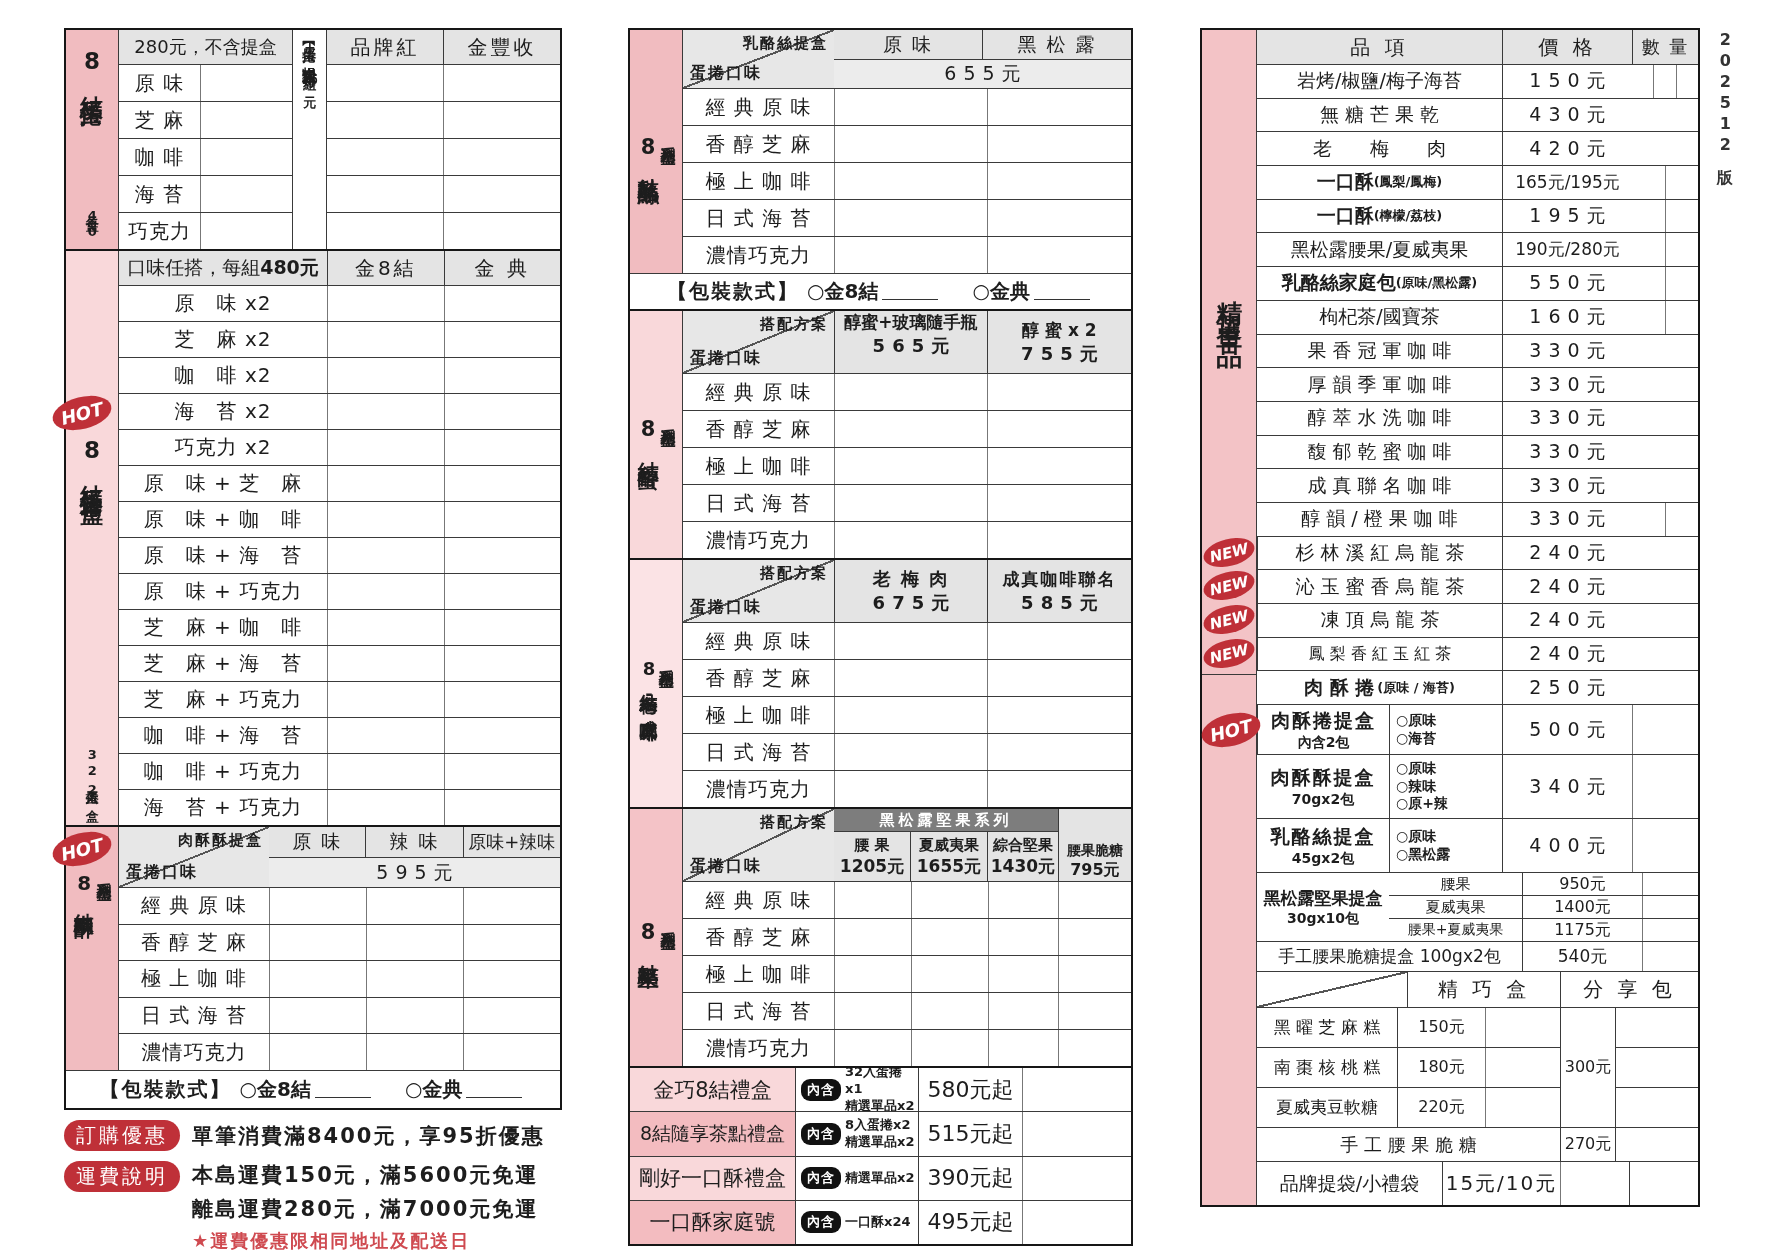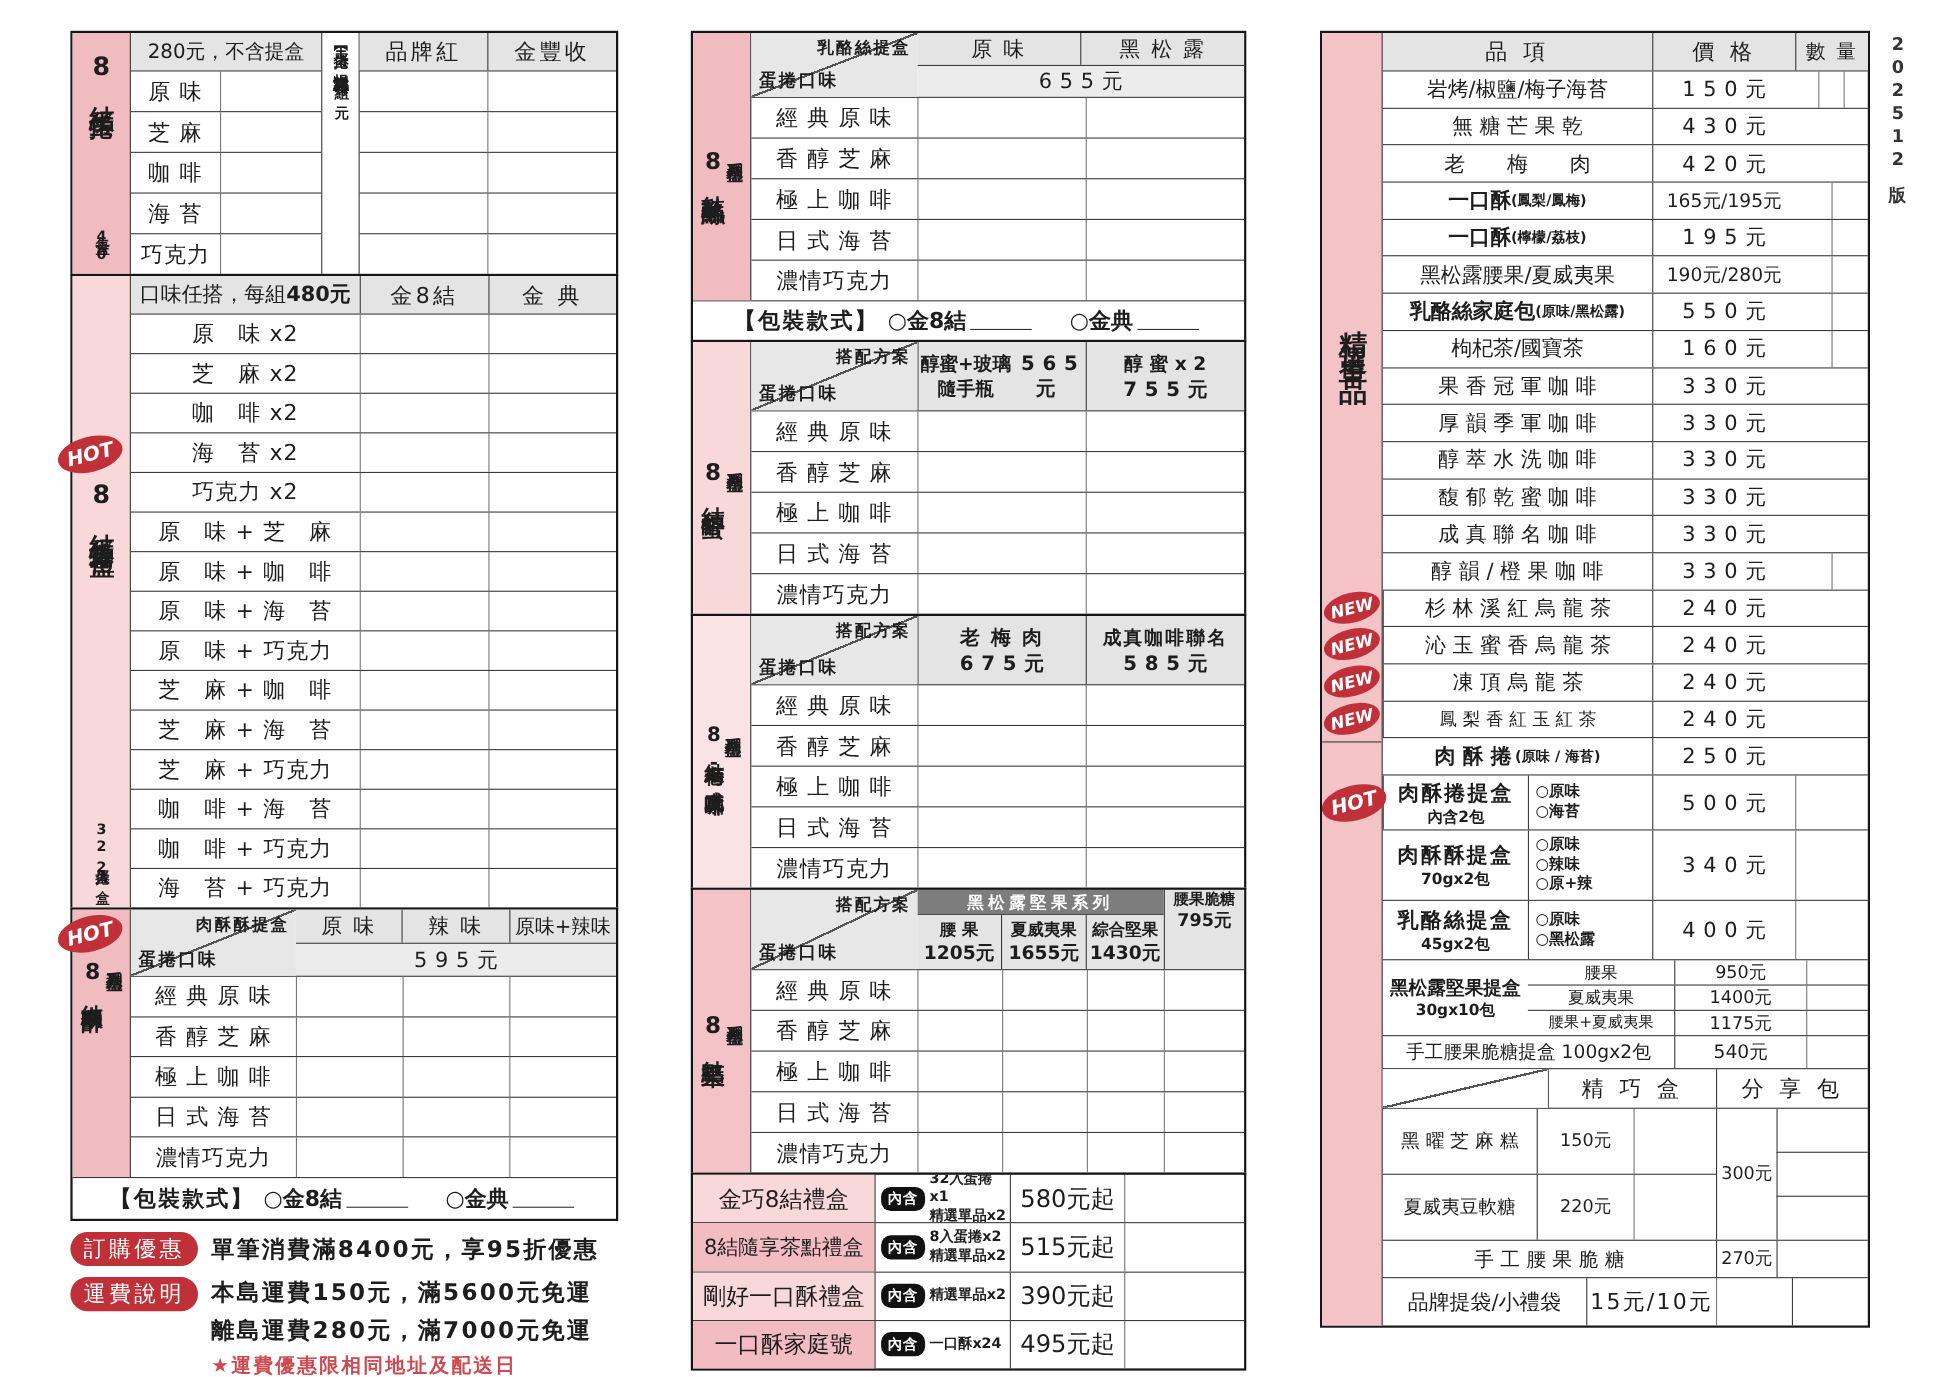--- a/index.html
+++ b/index.html
@@ -349,21 +349,21 @@
       <b class="vt" style="font-weight:bold;font-size:21px;letter-spacing:3px">8結醇蜜</b>
       <b class="vt snote" style="font-size:15px">系列禮盒</b>
     </div>
   </div>
   <div class="colm" style="flex:1">
     <div class="row" style="height:62px">
       <div class="c diag" style="width:151px">
         <b class="dt">搭配方案</b>
         <b class="db">蛋捲口味</b>
       </div>
-      <div class="c gray colm" style="flex:1.06;flex-direction:row;justify-content:flex-start">
+      <div class="c gray colm" style="flex:1.06;flex-direction:column;justify-content:flex-start">
         <b style="font-size:17px">醇蜜+玻璃隨手瓶</b>
         <b class="psp" style="font-size:18px">565元</b>
       </div>
       <div class="c gray colm" style="flex:1;flex-direction:column;justify-content:center">
         <b style="font-size:17px">醇 蜜 x 2</b>
         <b class="psp" style="font-size:18px">755元</b>
       </div>
     </div>
     <div class="row" style="flex:1">
         <b class="c lab" style="width:151px">經 典 原 味</b>
@@ -468,21 +468,21 @@
           <div class="c gray colm" style="flex:1;flex-direction:column;justify-content:center">
             <b style="font-size:15px">夏威夷果</b>
             <b style="font-size:17px">1655元</b>
           </div>
           <div class="c gray colm" style="flex:0.92;flex-direction:column;justify-content:center">
             <b style="font-size:15px">綜合堅果</b>
             <b style="font-size:17px">1430元</b>
           </div>
         </div>
       </div>
-      <div class="c gray colm" style="flex:1;flex-direction:column;justify-content:flex-start">
+      <div class="c gray colm" style="flex:1;flex-direction:column;justify-content:flex-end">
         <b style="font-size:14px">腰果脆糖</b>
         <b style="font-size:16px">795元</b>
       </div>
     </div>
     <div class="row" style="flex:1">
         <b class="c lab" style="width:151px">經 典 原 味</b>
         <i class="c q" style="flex:1.05"></i>
         <i class="c q" style="flex:1.05"></i>
         <i class="c q" style="flex:0.96"></i>
         <i class="c q" style="flex:1"></i>
@@ -812,20 +812,25 @@
       <b class="c" style="flex:1;letter-spacing:4px">分 享 包</b>
     </div>
     <div class="row" style="height:120px">
       <span class="colm" style="width:303px">
         <span class="row" style="flex:1">
             <b class="c" style="width:140px;font-size:17px">黑 曜 芝 麻 糕</b>
             <b class="c" style="width:88px;font-size:16px">150元</b>
             <i class="q"></i>
           </span>
         <span class="row" style="flex:1">
+            <b class="c" style="width:140px;font-size:17px">南 棗 核 桃 糕</b>
+            <b class="c" style="width:88px;font-size:16px">180元</b>
+            <i class="q"></i>
+          </span>
+        <span class="row" style="flex:1">
             <b class="c" style="width:140px;font-size:17px">夏威夷豆軟糖</b>
             <b class="c" style="width:88px;font-size:16px">220元</b>
             <i class="q"></i>
           </span>
       </span>
       <b class="c" style="width:55px;font-size:16px">300元</b>
       <span class="colm" style="flex:1">
         <i class="row q" style="flex:1;border-left:1px solid #3a3a3a"></i>
         <i class="row q" style="flex:1;border-left:1px solid #3a3a3a"></i>
         <i class="row q" style="flex:1;border-left:1px solid #3a3a3a"></i>

